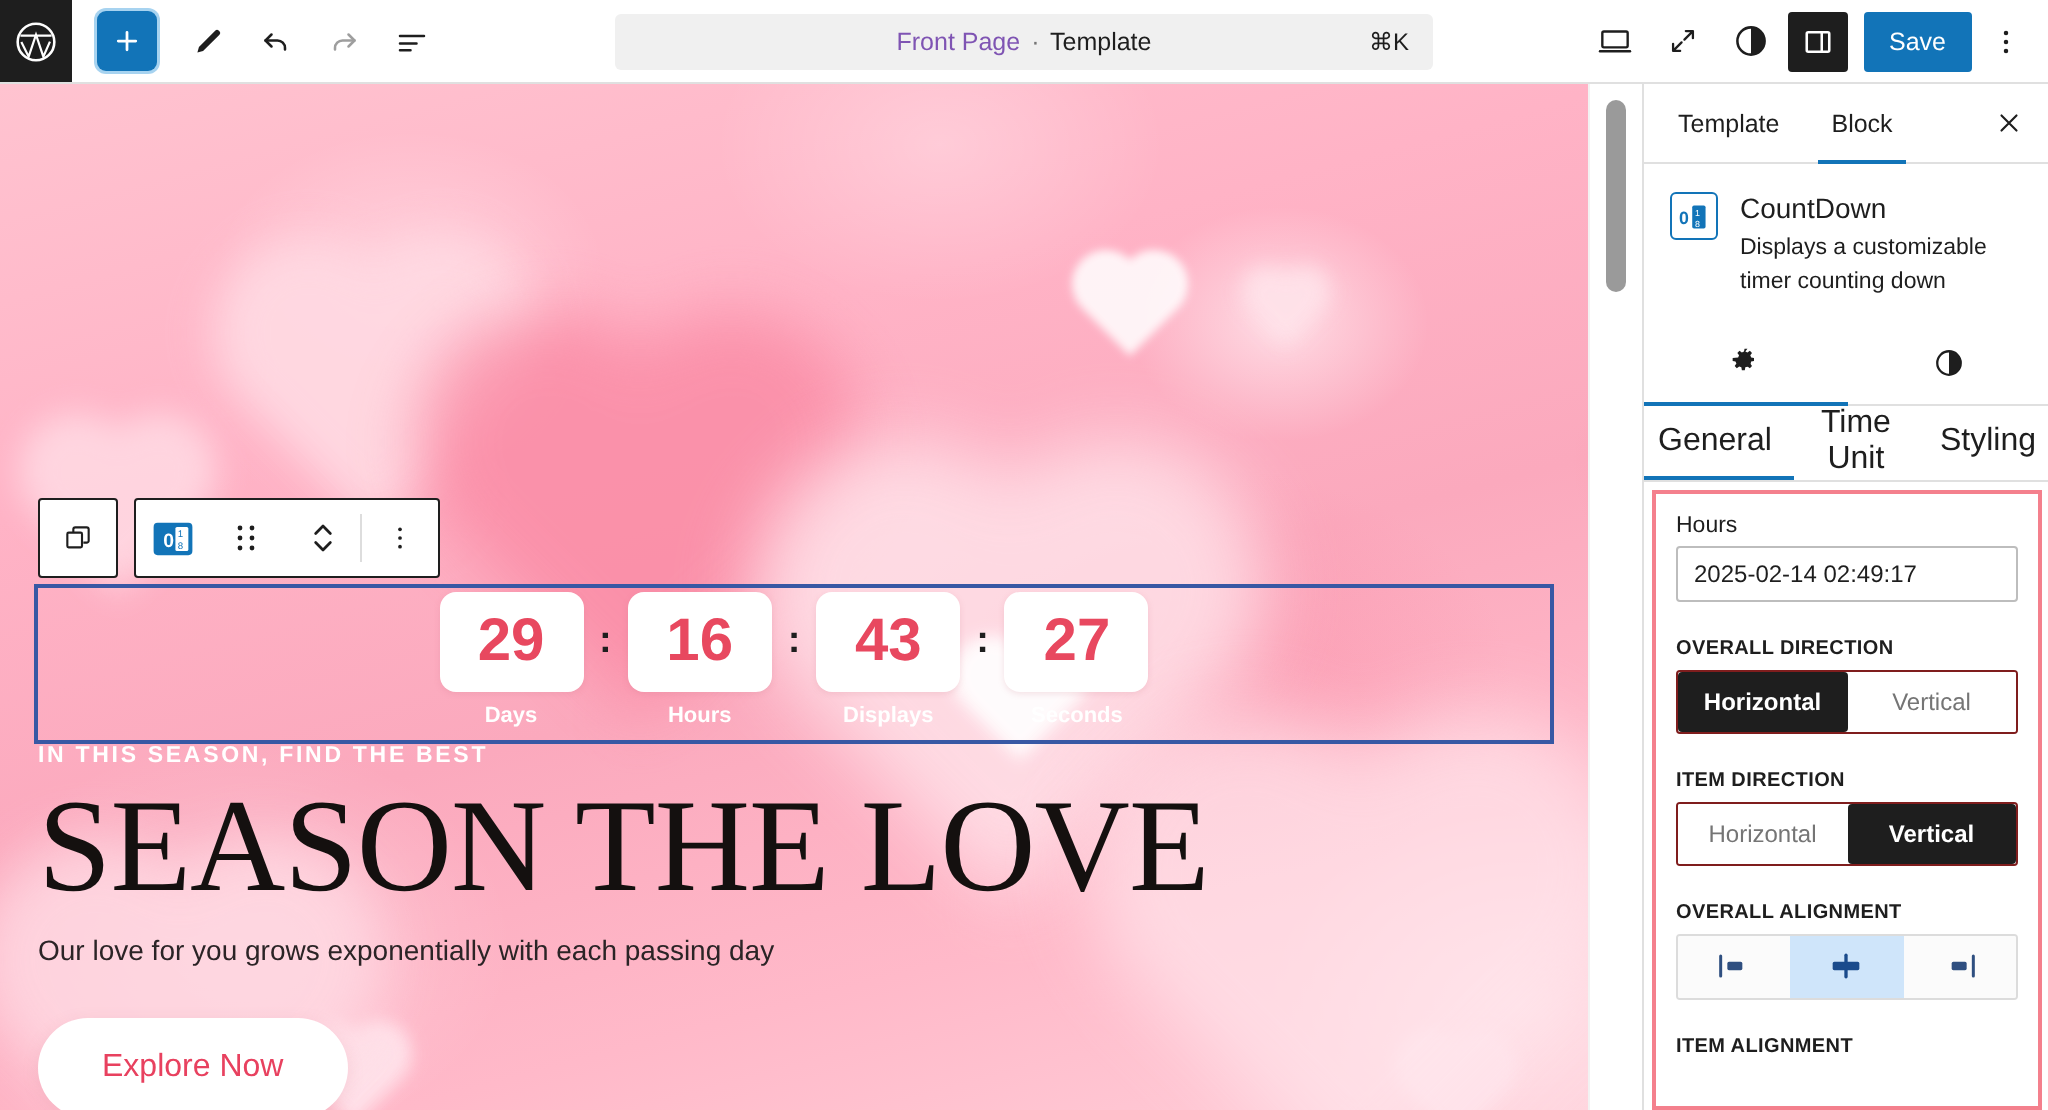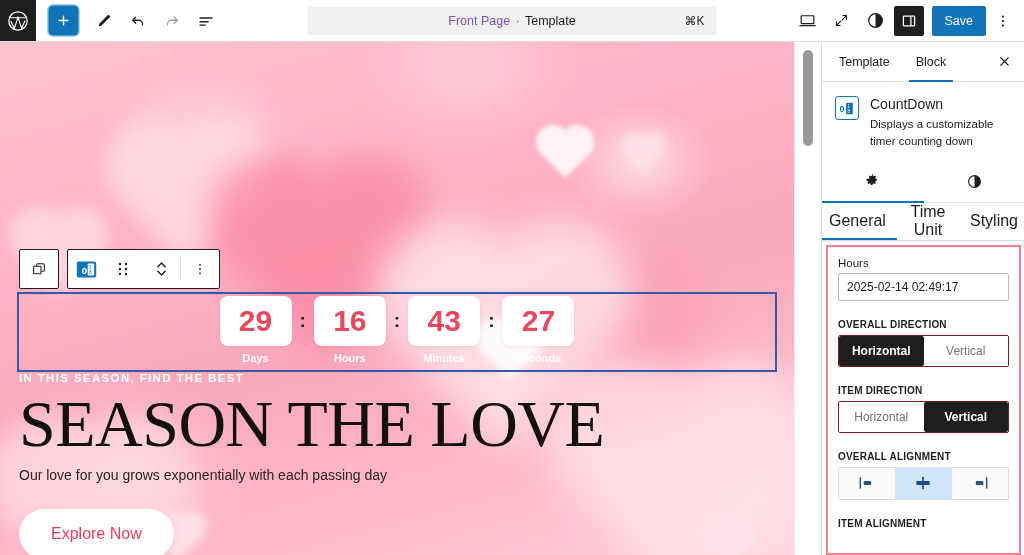--- a/index.html
+++ b/index.html
@@ -713,21 +713,21 @@
               <div class="cd-label">Days</div>
             </div>
             <div class="cd-sep">:</div>
             <div class="cd-unit">
               <div class="cd-card">16</div>
               <div class="cd-label">Hours</div>
             </div>
             <div class="cd-sep">:</div>
             <div class="cd-unit">
               <div class="cd-card">43</div>
-              <div class="cd-label">Minutes</div>
+              <div class="cd-label">Displays</div>
             </div>
             <div class="cd-sep">:</div>
             <div class="cd-unit">
               <div class="cd-card">27</div>
               <div class="cd-label">Seconds</div>
             </div>
           </div>
         </div>
 
         <div class="block-toolbar">

